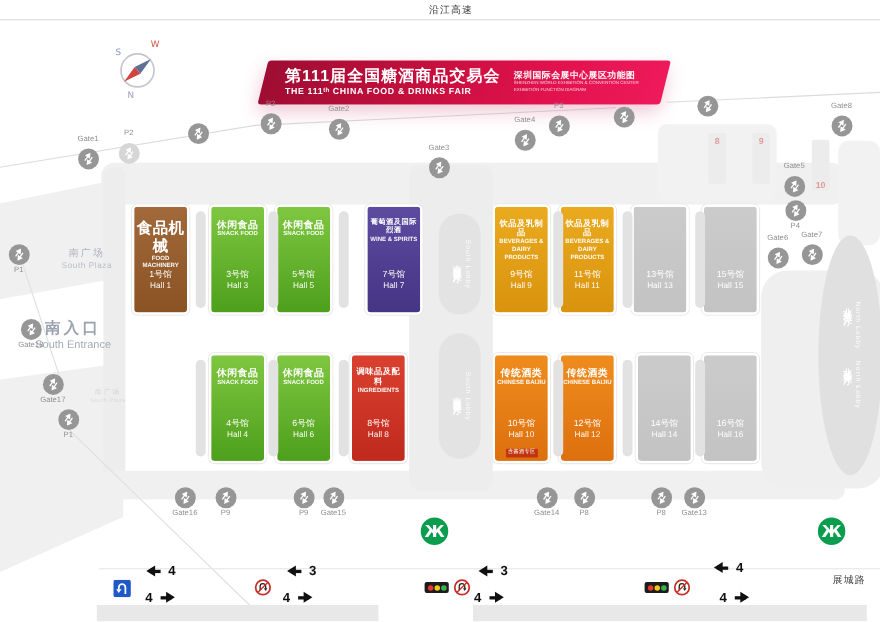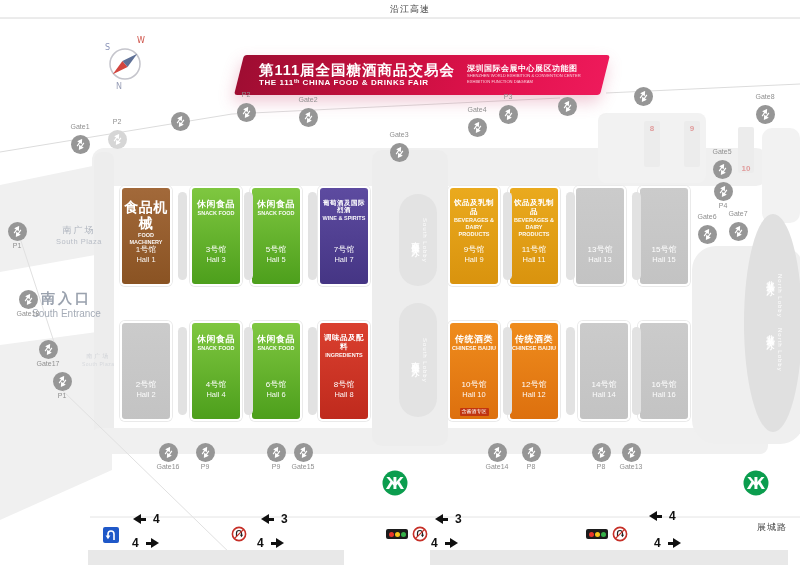--- a/index.html
+++ b/index.html
@@ -194,21 +194,21 @@
       <div class="top">
         <div class="cn" style="font-size: 9px;">休闲食品</div>
         <div class="en">SNACK FOOD</div>
       </div>
       <div class="bot">
         <div class="ncn">5号馆</div>
         <div class="nen">Hall 5</div>
 
       </div>
     </div>
-    <div class="hall" style="left: 318px; top: 186px; background: linear-gradient(rgb(93, 75, 160), rgb(69, 53, 132));">
+    <div class="hall" style="left: 332px; top: 186px; background: linear-gradient(rgb(93, 75, 160), rgb(69, 53, 132));">
       <div class="top">
         <div class="cn" style="font-size: 6.5px;">葡萄酒及国际烈酒</div>
         <div class="en">WINE &amp; SPIRITS</div>
       </div>
       <div class="bot">
         <div class="ncn">7号馆</div>
         <div class="nen">Hall 7</div>
 
       </div>
     </div>
@@ -240,28 +240,20 @@
         <div class="ncn">13号馆</div>
         <div class="nen">Hall 13</div>
 
       </div>
     </div>
     <div class="hall" style="left: 638px; top: 186px; background: linear-gradient(rgb(203, 203, 203), rgb(195, 195, 195));">
 
       <div class="bot">
         <div class="ncn">15号馆</div>
         <div class="nen">Hall 15</div>
-
-      </div>
-    </div>
-    <div class="hall" style="left: 120px; top: 321px; background: linear-gradient(rgb(203, 203, 203), rgb(195, 195, 195));">
-
-      <div class="bot">
-        <div class="ncn">2号馆</div>
-        <div class="nen">Hall 2</div>
 
       </div>
     </div>
     <div class="hall" style="left: 190px; top: 321px; background: linear-gradient(rgb(127, 199, 64), rgb(77, 159, 28));">
       <div class="top">
         <div class="cn" style="font-size: 9px;">休闲食品</div>
         <div class="en">SNACK FOOD</div>
       </div>
       <div class="bot">
         <div class="ncn">4号馆</div>

